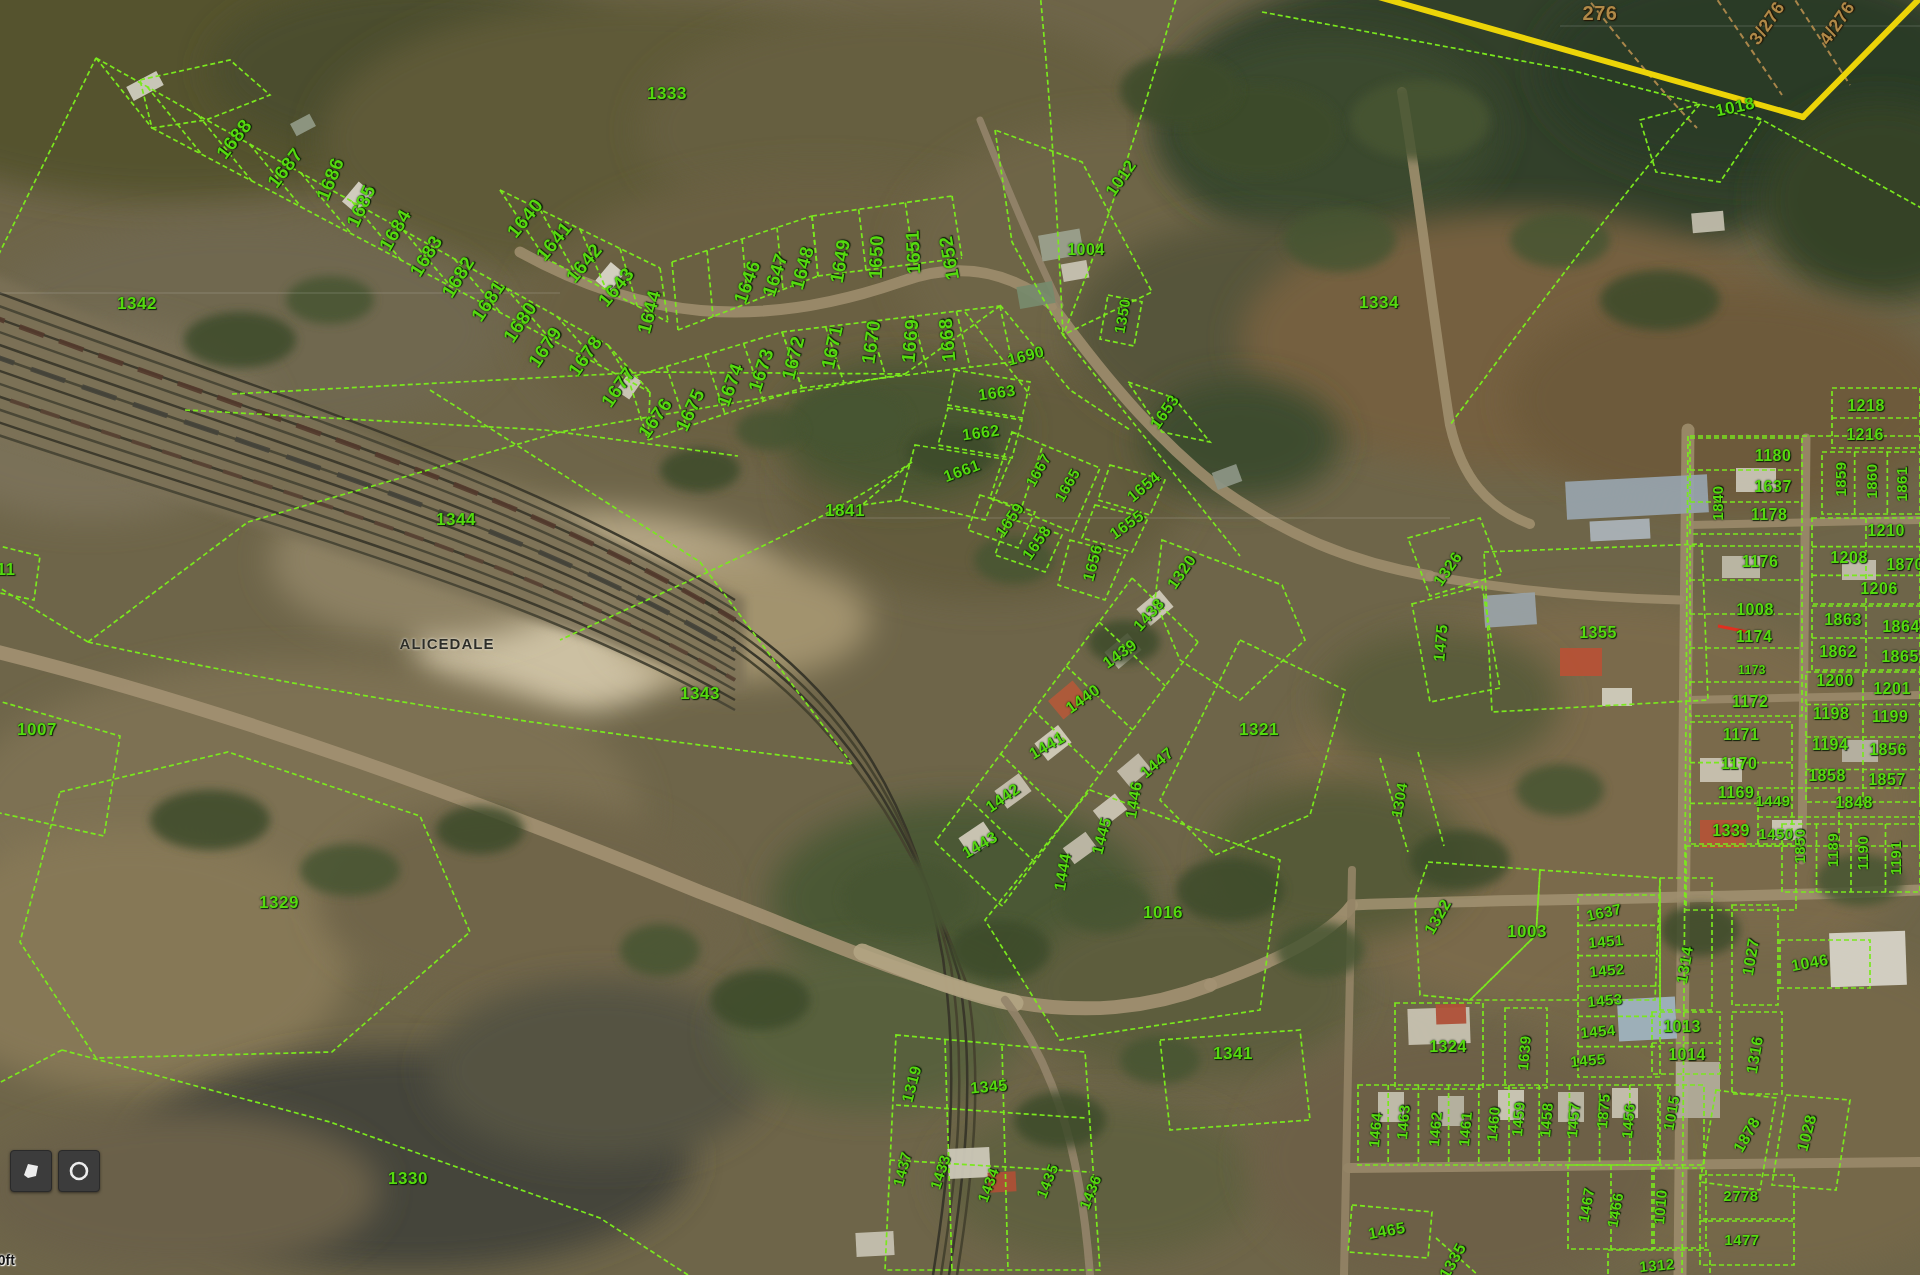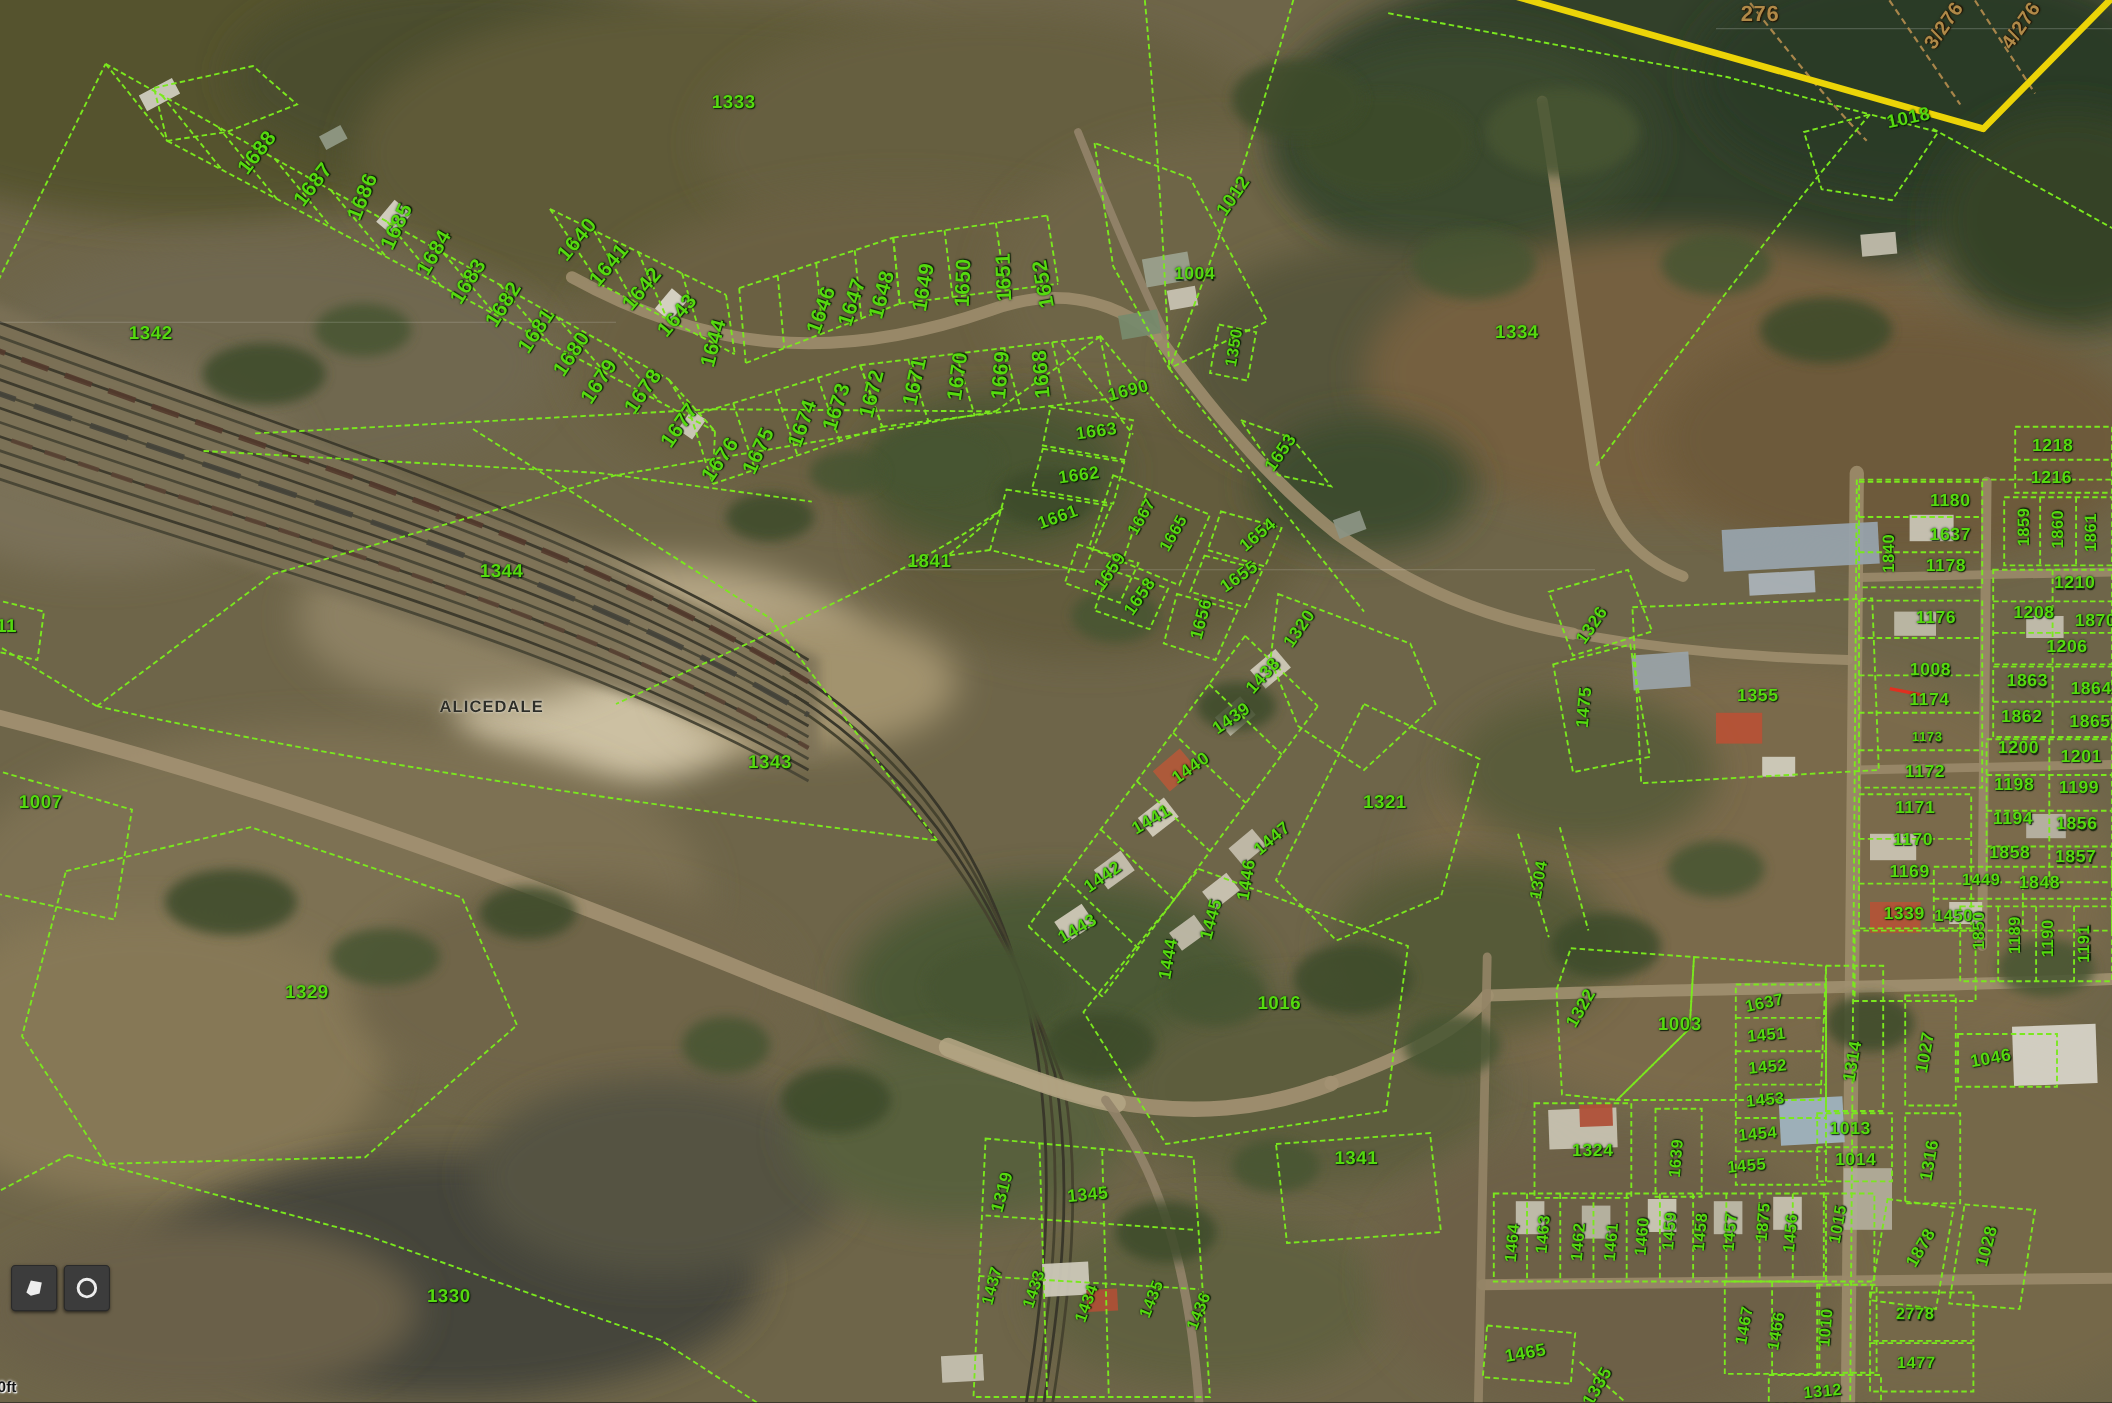--- a/index.html
+++ b/index.html
@@ -522,21 +522,21 @@
       <span class="plabel" style="left: 1760px; top: 562px; --r: 0deg; font-size: 16px;">1176</span>
       <span class="plabel" style="left: 1755px; top: 610px; --r: 0deg; font-size: 16px;">1008</span>
       <span class="plabel" style="left: 1754px; top: 637px; --r: 0deg; font-size: 16px;">1174</span>
       <span class="plabel" style="left: 1752px; top: 670px; --r: 0deg; font-size: 12px;">1173</span>
       <span class="plabel" style="left: 1750px; top: 702px; --r: 0deg; font-size: 16px;">1172</span>
       <span class="plabel" style="left: 1741px; top: 735px; --r: 0deg; font-size: 16px;">1171</span>
       <span class="plabel" style="left: 1739px; top: 764px; --r: 0deg; font-size: 16px;">1170</span>
       <span class="plabel" style="left: 1736px; top: 793px; --r: 0deg; font-size: 16px;">1169</span>
       <span class="plabel" style="left: 1731px; top: 831px; --r: 0deg; font-size: 16px;">1339</span>
       <span class="plabel" style="left: 1854px; top: 803px; --r: 0deg; font-size: 16px;">1848</span>
-      <span class="plabel" style="left: 1773px; top: 800px; --r: 0deg; font-size: 15px; margin-left: 28px;">1449</span>
+      <span class="plabel" style="left: 1773px; top: 800px; --r: 0deg; font-size: 15px;">1449</span>
       <span class="plabel" style="left: 1776px; top: 833px; --r: 0deg; font-size: 15px;">1450</span>
       <span class="plabel" style="left: 1799px; top: 846px; --r: -90deg; font-size: 15px;">1850</span>
       <span class="plabel" style="left: 1832px; top: 850px; --r: -90deg; font-size: 15px;">1189</span>
       <span class="plabel" style="left: 1862px; top: 853px; --r: -90deg; font-size: 15px;">1190</span>
       <span class="plabel" style="left: 1895px; top: 858px; --r: -90deg; font-size: 15px;">1191</span>
       <span class="plabel" style="left: 1438px; top: 917px; --r: -60deg; font-size: 16px;">1322</span>
       <span class="plabel" style="left: 1527px; top: 931px; --r: 0deg; font-size: 17px;">1003</span>
       <span class="plabel" style="left: 1604px; top: 912px; --r: -12deg; font-size: 15px;">1637</span>
       <span class="plabel" style="left: 1606px; top: 941px; --r: -5deg; font-size: 15px;">1451</span>
       <span class="plabel" style="left: 1607px; top: 970px; --r: -5deg; font-size: 15px;">1452</span>

